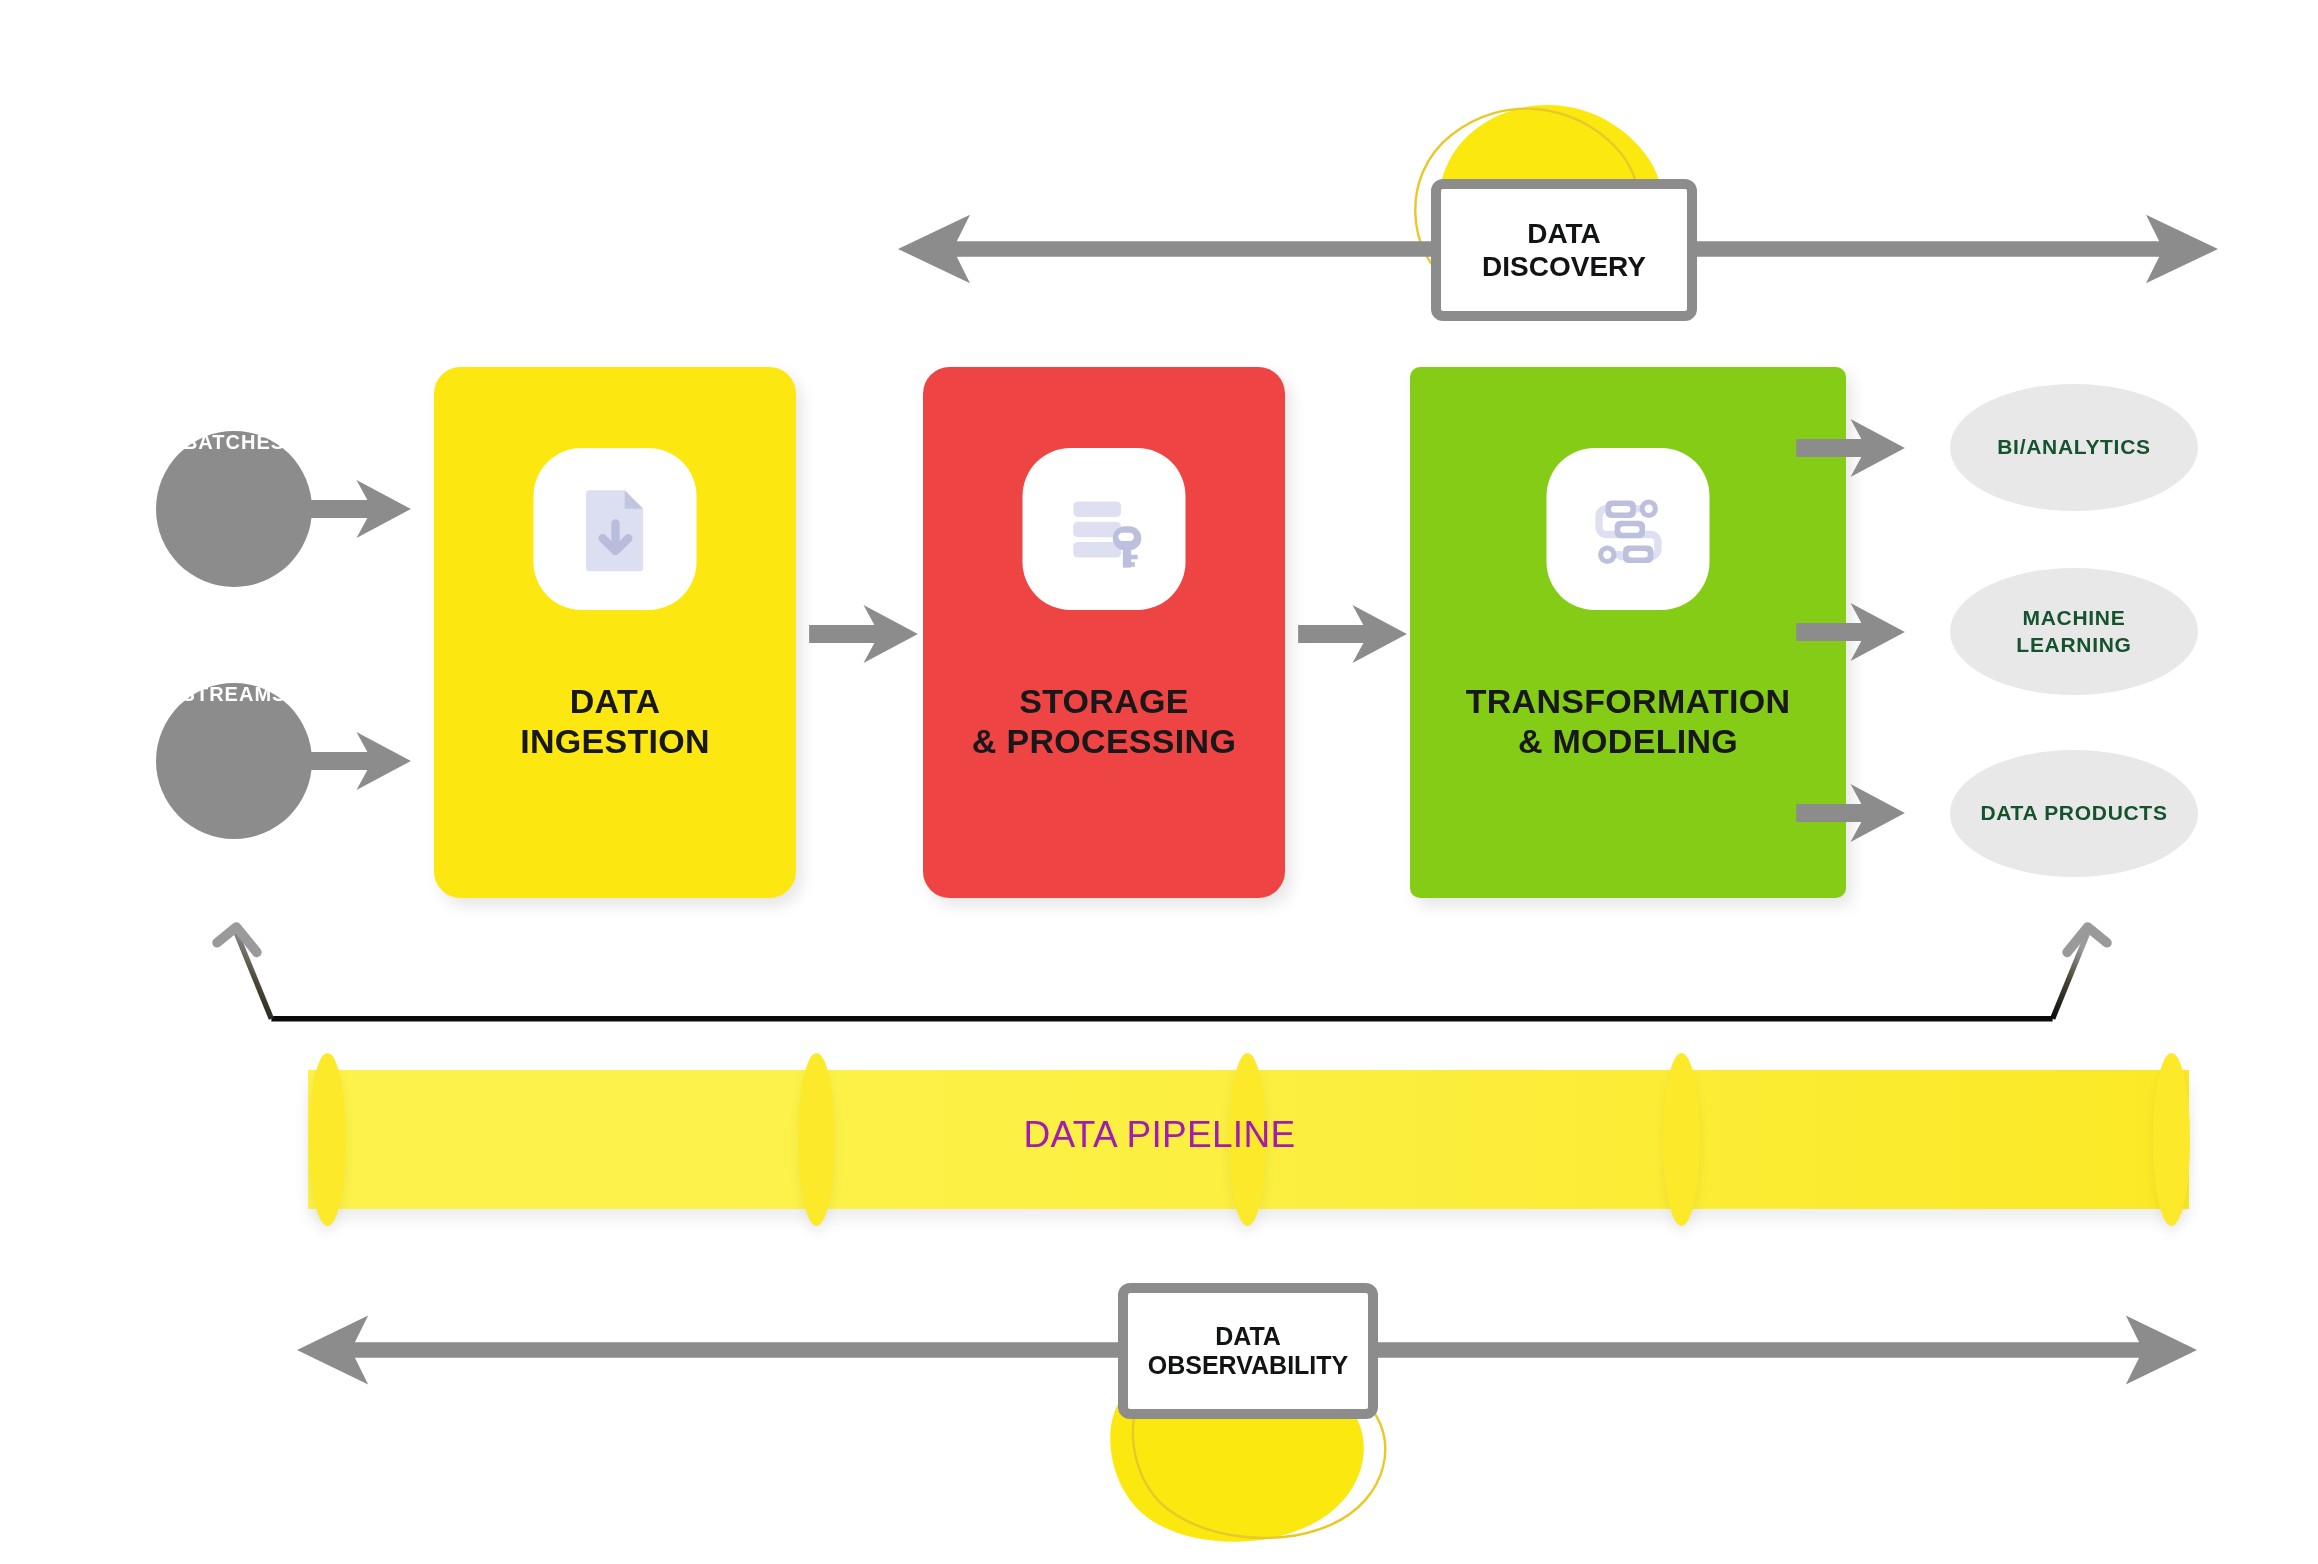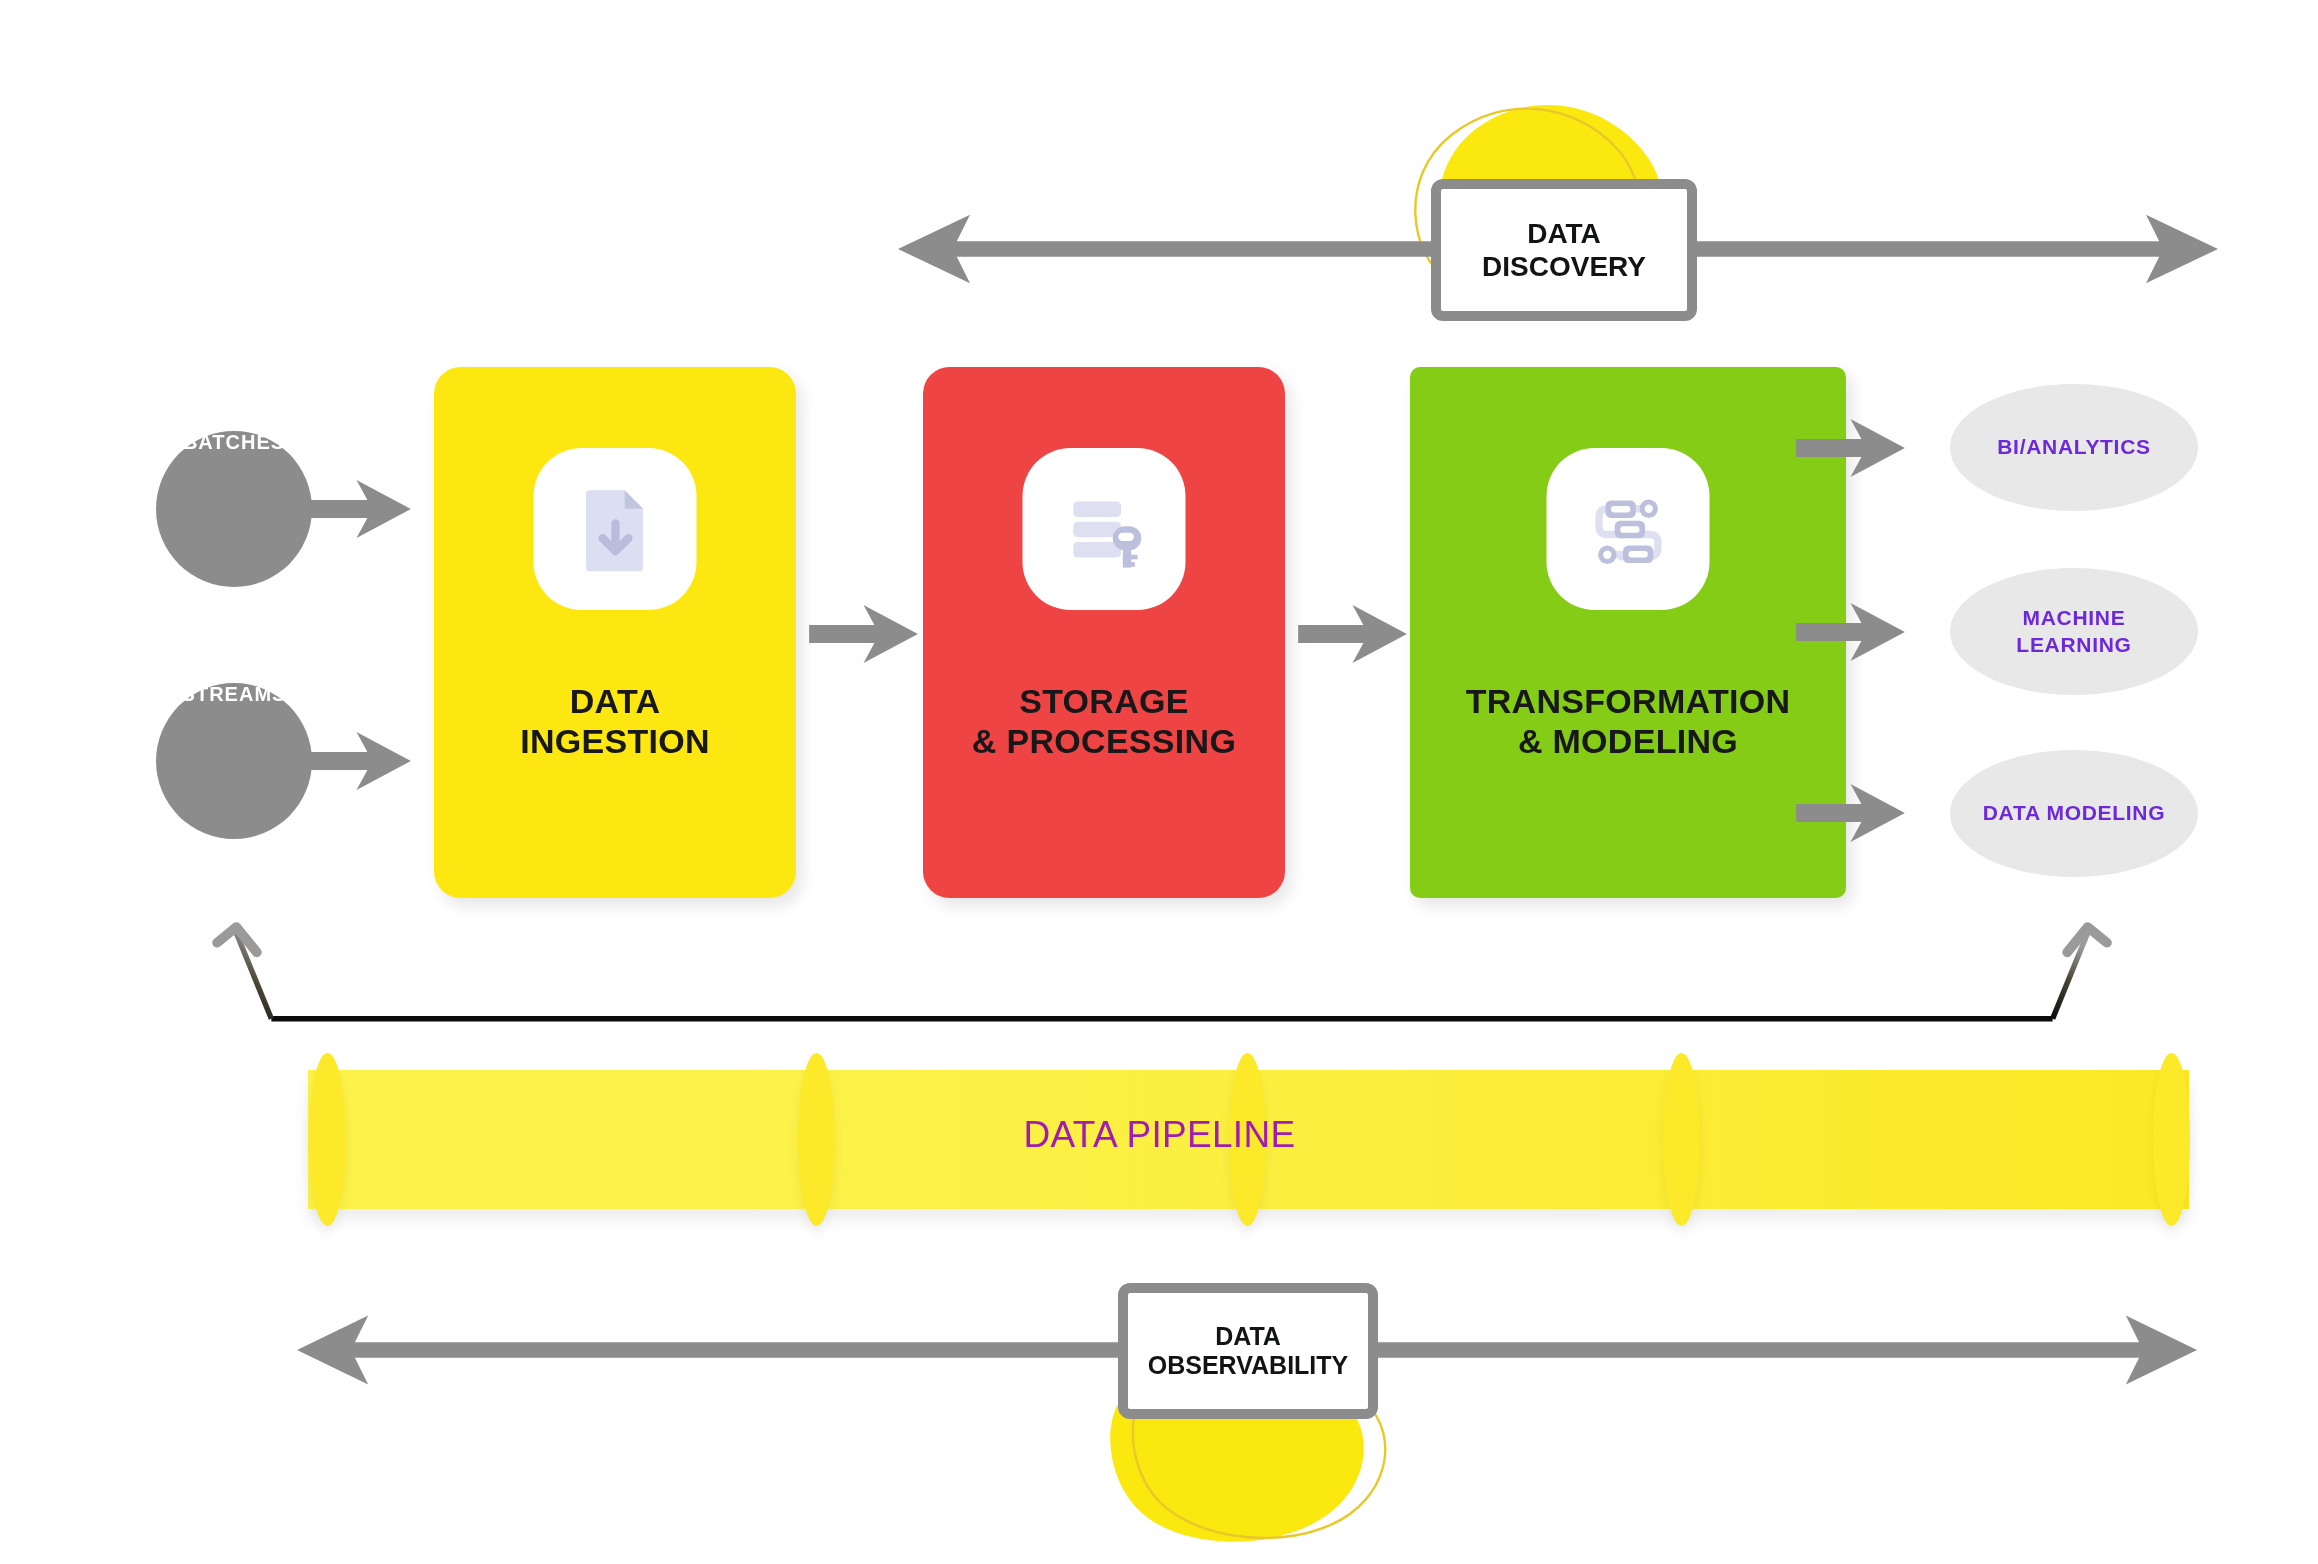--- a/index.html
+++ b/index.html
@@ -58,21 +58,21 @@
     letter-spacing:0.3px;
     white-space:pre-line;
   }
 
   
   .out-ellipse{
     position:absolute;
     background:#e8e8e8;
     border-radius:50%;
     display:flex;align-items:center;justify-content:center;
-    color:#6d28d9;
+    color:#14532d;
     font-weight:700;
     font-size:21px;
     letter-spacing:0.7px;
     text-align:center;
     line-height:1.25;
     white-space:pre-line;
   }
 
   
   .boxed-label{
@@ -230,21 +230,21 @@
   </svg>
   <div class="out-ellipse" style="left:1950px;top:552px;width:248px;height:127px;">
     <span>MACHINE
 LEARNING</span>
   </div>
 
   <svg class="abs" style="left:1796px;top:768px;width:109px;height:58px;" viewBox="0 0 180 96">
     <path d="M0 33 L108 33 L90 0 L180 48 L90 96 L108 63 L0 63 Z" fill="#8c8c8c"></path>
   </svg>
   <div class="out-ellipse" style="left:1950px;top:734px;width:248px;height:127px;">
-    <span>DATA MODELING</span>
+    <span>DATA PRODUCTS</span>
   </div>
 
   <svg class="abs" style="left:211px;top:900px;width:1902px;height:121px;" viewBox="0 0 3150 200">
     <defs>
       <linearGradient id="gradL" x1="0" y1="1" x2="0.35" y2="0">
         <stop offset="0%" stop-color="#0b0b0b"></stop>
         <stop offset="55%" stop-color="#4a4636"></stop>
         <stop offset="100%" stop-color="#9a9a9a"></stop>
       </linearGradient>
       <linearGradient id="gradR" x1="0" y1="1" x2="0.35" y2="0">

